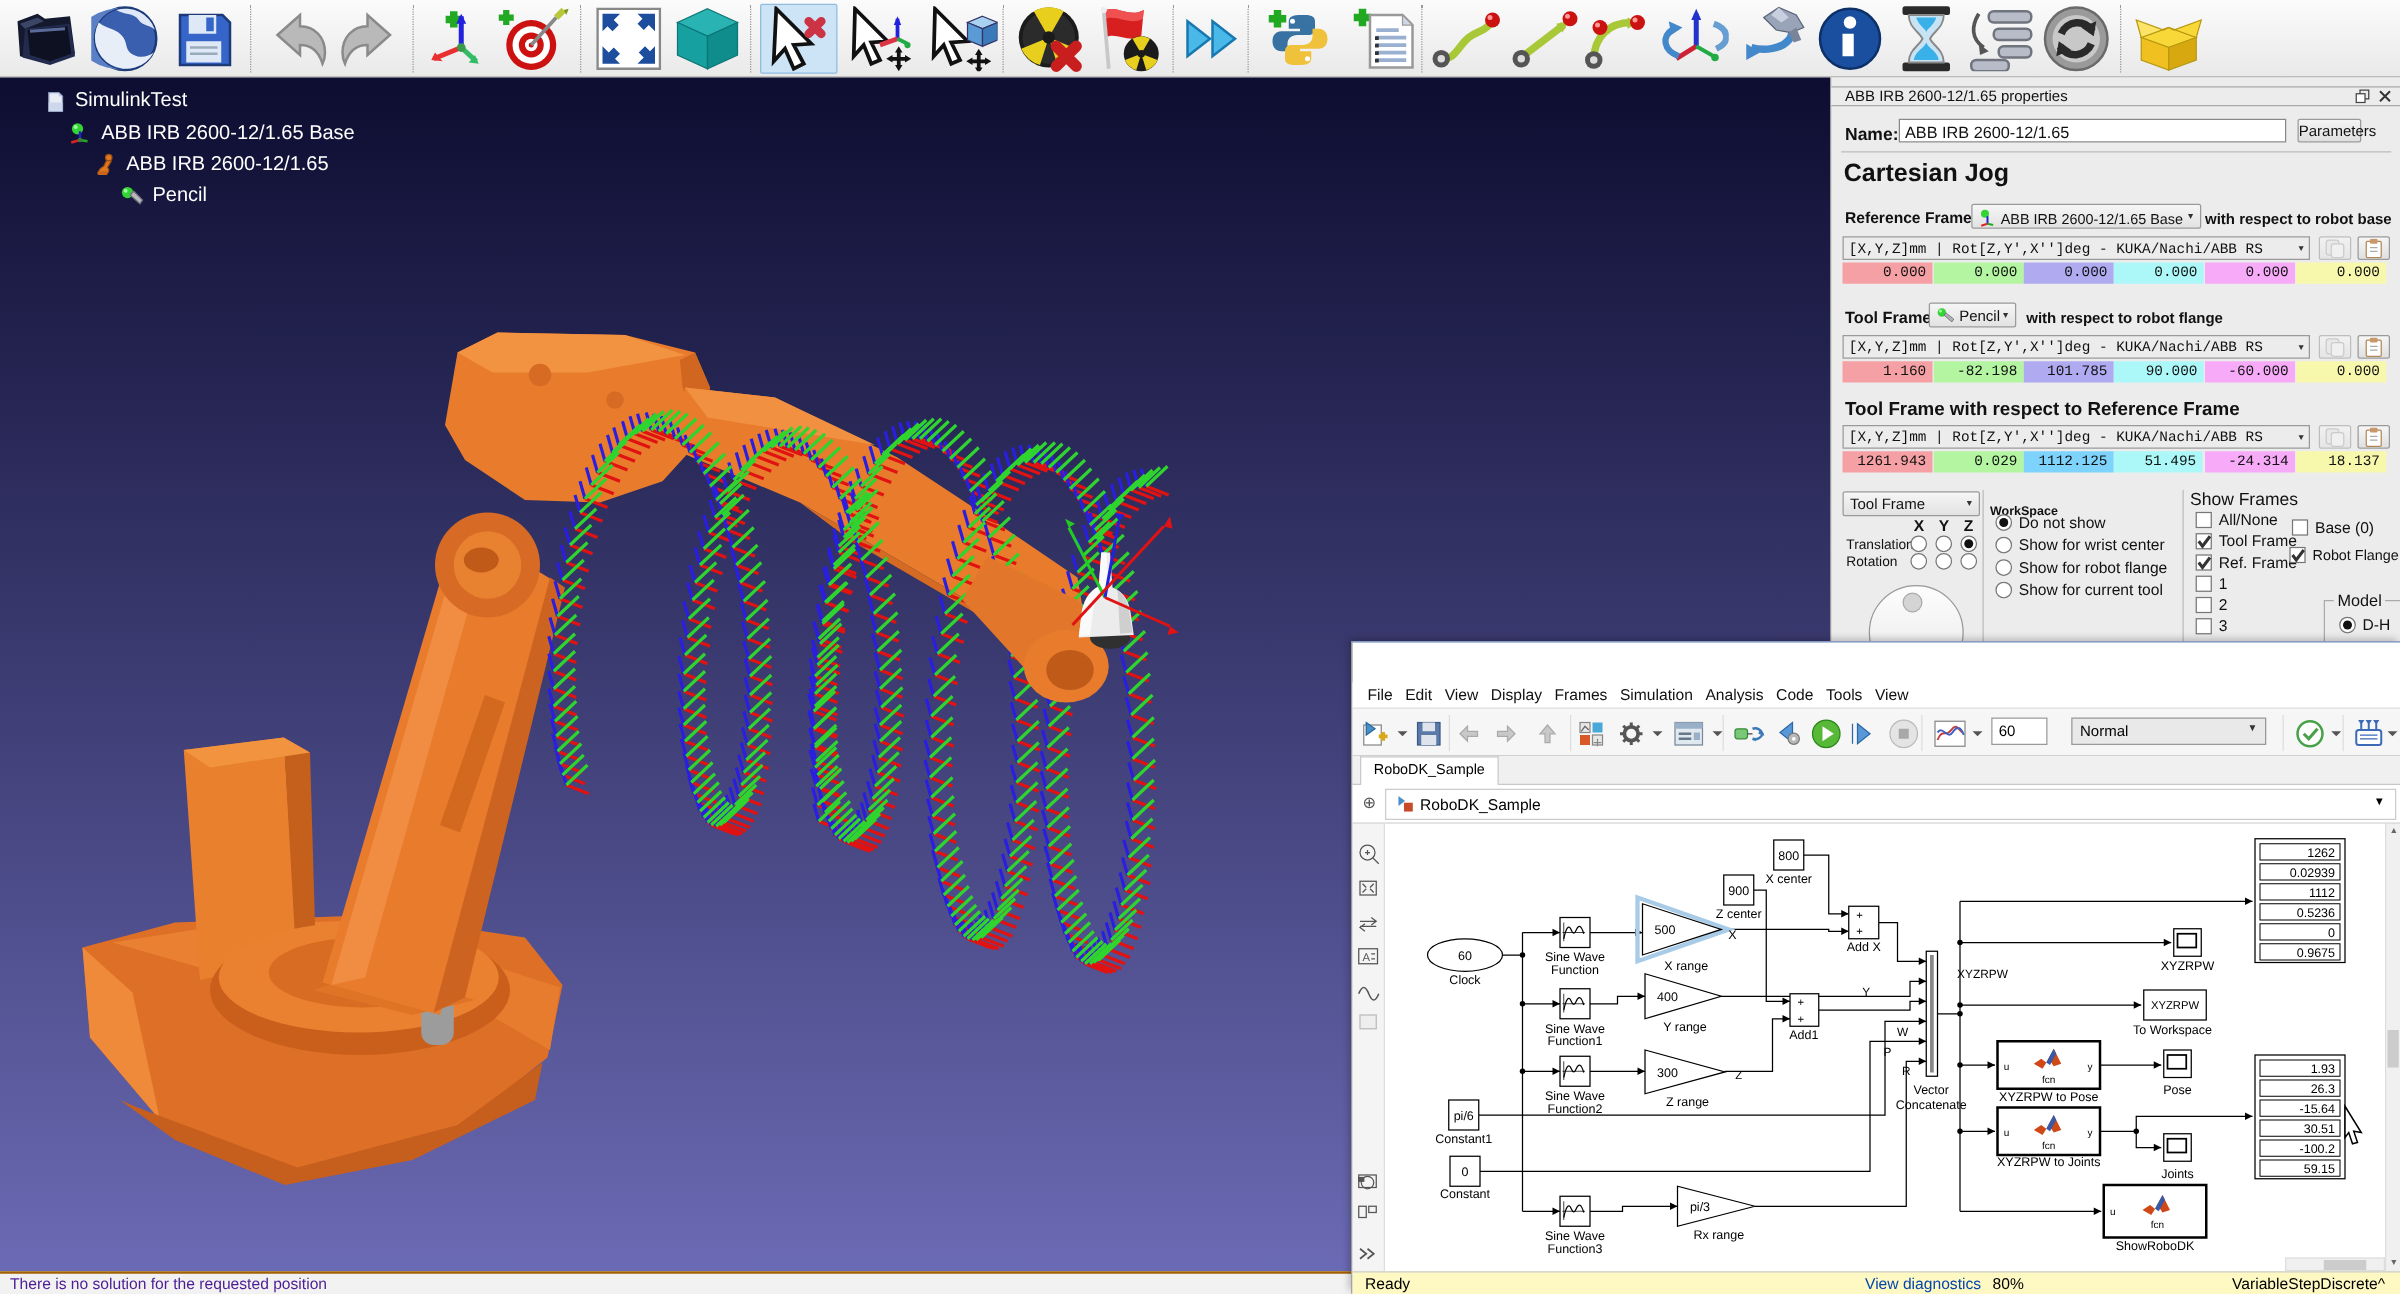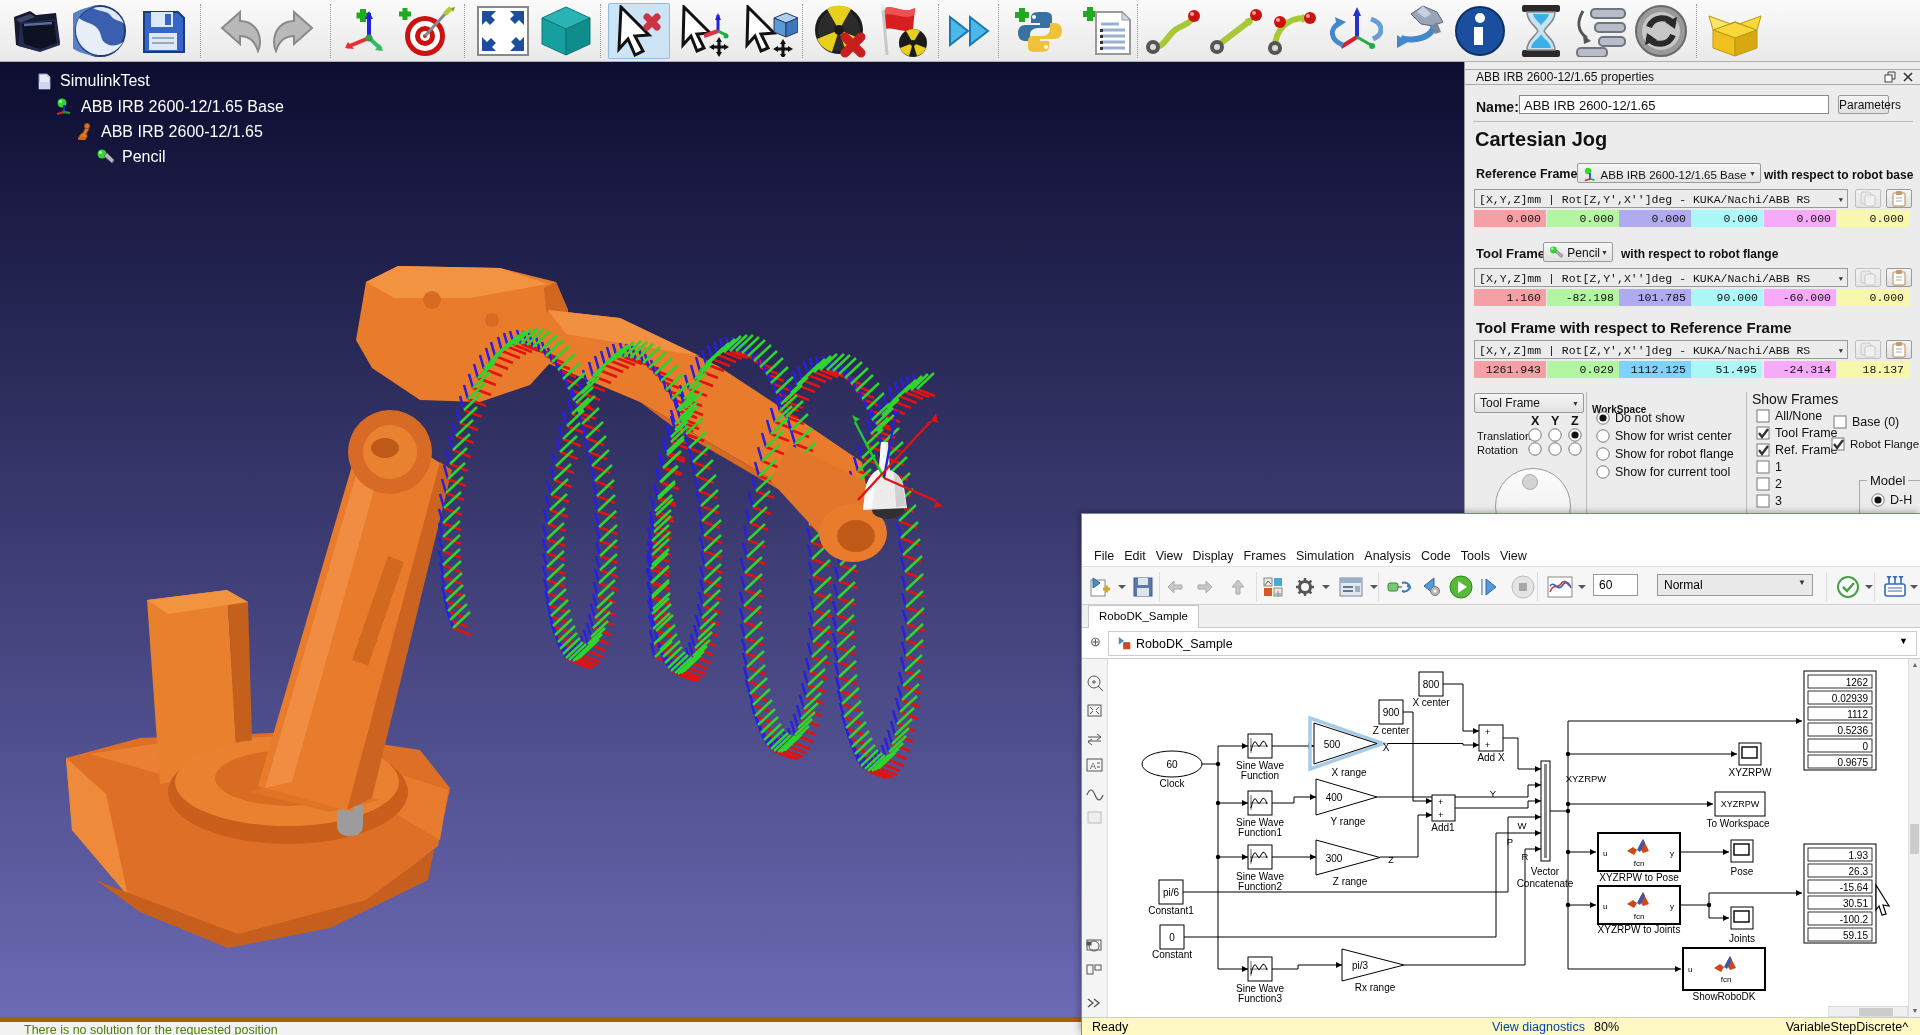--- a/index.html
+++ b/index.html
@@ -2,21 +2,21 @@
 <html><head><meta charset="utf-8"><style>
 *{margin:0;padding:0;box-sizing:border-box}
 html,body{width:1920px;height:1035px;overflow:hidden;font-family:"Liberation Sans",sans-serif;background:#ececec}
 #toolbar{position:absolute;left:0;top:0;width:1920px;height:62px;background:linear-gradient(#fbfbfb,#e9e9e9);border-bottom:1px solid #b0b0b0}
 .ti{position:absolute;top:3px;height:56px;display:flex;align-items:center;justify-content:center}
 .ti.sel{background:#cde3f6;border:1px solid #90bce0;border-radius:2px}
 .tsep{position:absolute;top:4px;height:54px;border-left:1px dotted #999}
 #viewport{position:absolute;left:0;top:62px;width:1464px;height:955px;background:linear-gradient(#0d0d31,#6b6ab4);overflow:hidden}
 .tree{position:absolute;left:0;top:0;color:#fff;font-size:16px}
 .trow{position:absolute;white-space:nowrap;display:flex;align-items:center;gap:7px}
-#rstatus{position:absolute;left:0;top:1017px;width:1464px;height:18px;background:#f2f2f2;border-top:5px solid #a16207;font-size:12.5px;color:#4d7c0f;line-height:17px;padding-left:24px}
+#rstatus{position:absolute;left:0;top:1017px;width:1464px;height:18px;background:#f2f2f2;border-top:2px solid #a16207;font-size:12.5px;color:#4c1d95;line-height:17px;padding-left:8px}
 #rpanel{position:absolute;left:1464px;top:62px;width:456px;height:973px;background:#ececec;border-left:1px solid #9a9a9a;font-size:12.5px;color:#111}
 #rpanel div{white-space:nowrap}
 .ptitle{position:absolute;left:0px;top:7px;width:456px;height:16px;border:1px solid #aaa;border-left:none;font-size:12px;padding-left:11px;line-height:14px;background:#ececec}
 .wbt{position:absolute;top:1px}
 .tin{position:absolute;height:19px;background:#fff;border:1px solid #888;font-size:13px;padding:2px 4px}
 .btn{position:absolute;background:linear-gradient(#f4f4f4,#dfdfdf);border:1px solid #9a9a9a;text-align:center;font-size:12px;border-radius:2px}
 .drop{position:absolute;height:20px;background:linear-gradient(#f6f6f6,#e2e2e2);border:1px solid #9a9a9a;font-size:12px;padding:2px 14px 0 5px;border-radius:2px;white-space:nowrap}
 .dar{position:absolute;right:4px;top:6px;font-size:7px;color:#333}
 .combo{position:absolute;height:19px;background:#ececec;border:1px solid #9a9a9a;font-family:"Liberation Mono",monospace;font-size:11.5px;padding:2.5px 0 0 4px;white-space:pre}
 .sqbtn{position:absolute;width:26px;height:19px;background:linear-gradient(#f6f6f6,#e0e0e0);border:1px solid #9a9a9a;border-radius:2px;text-align:center;padding-top:1px}

